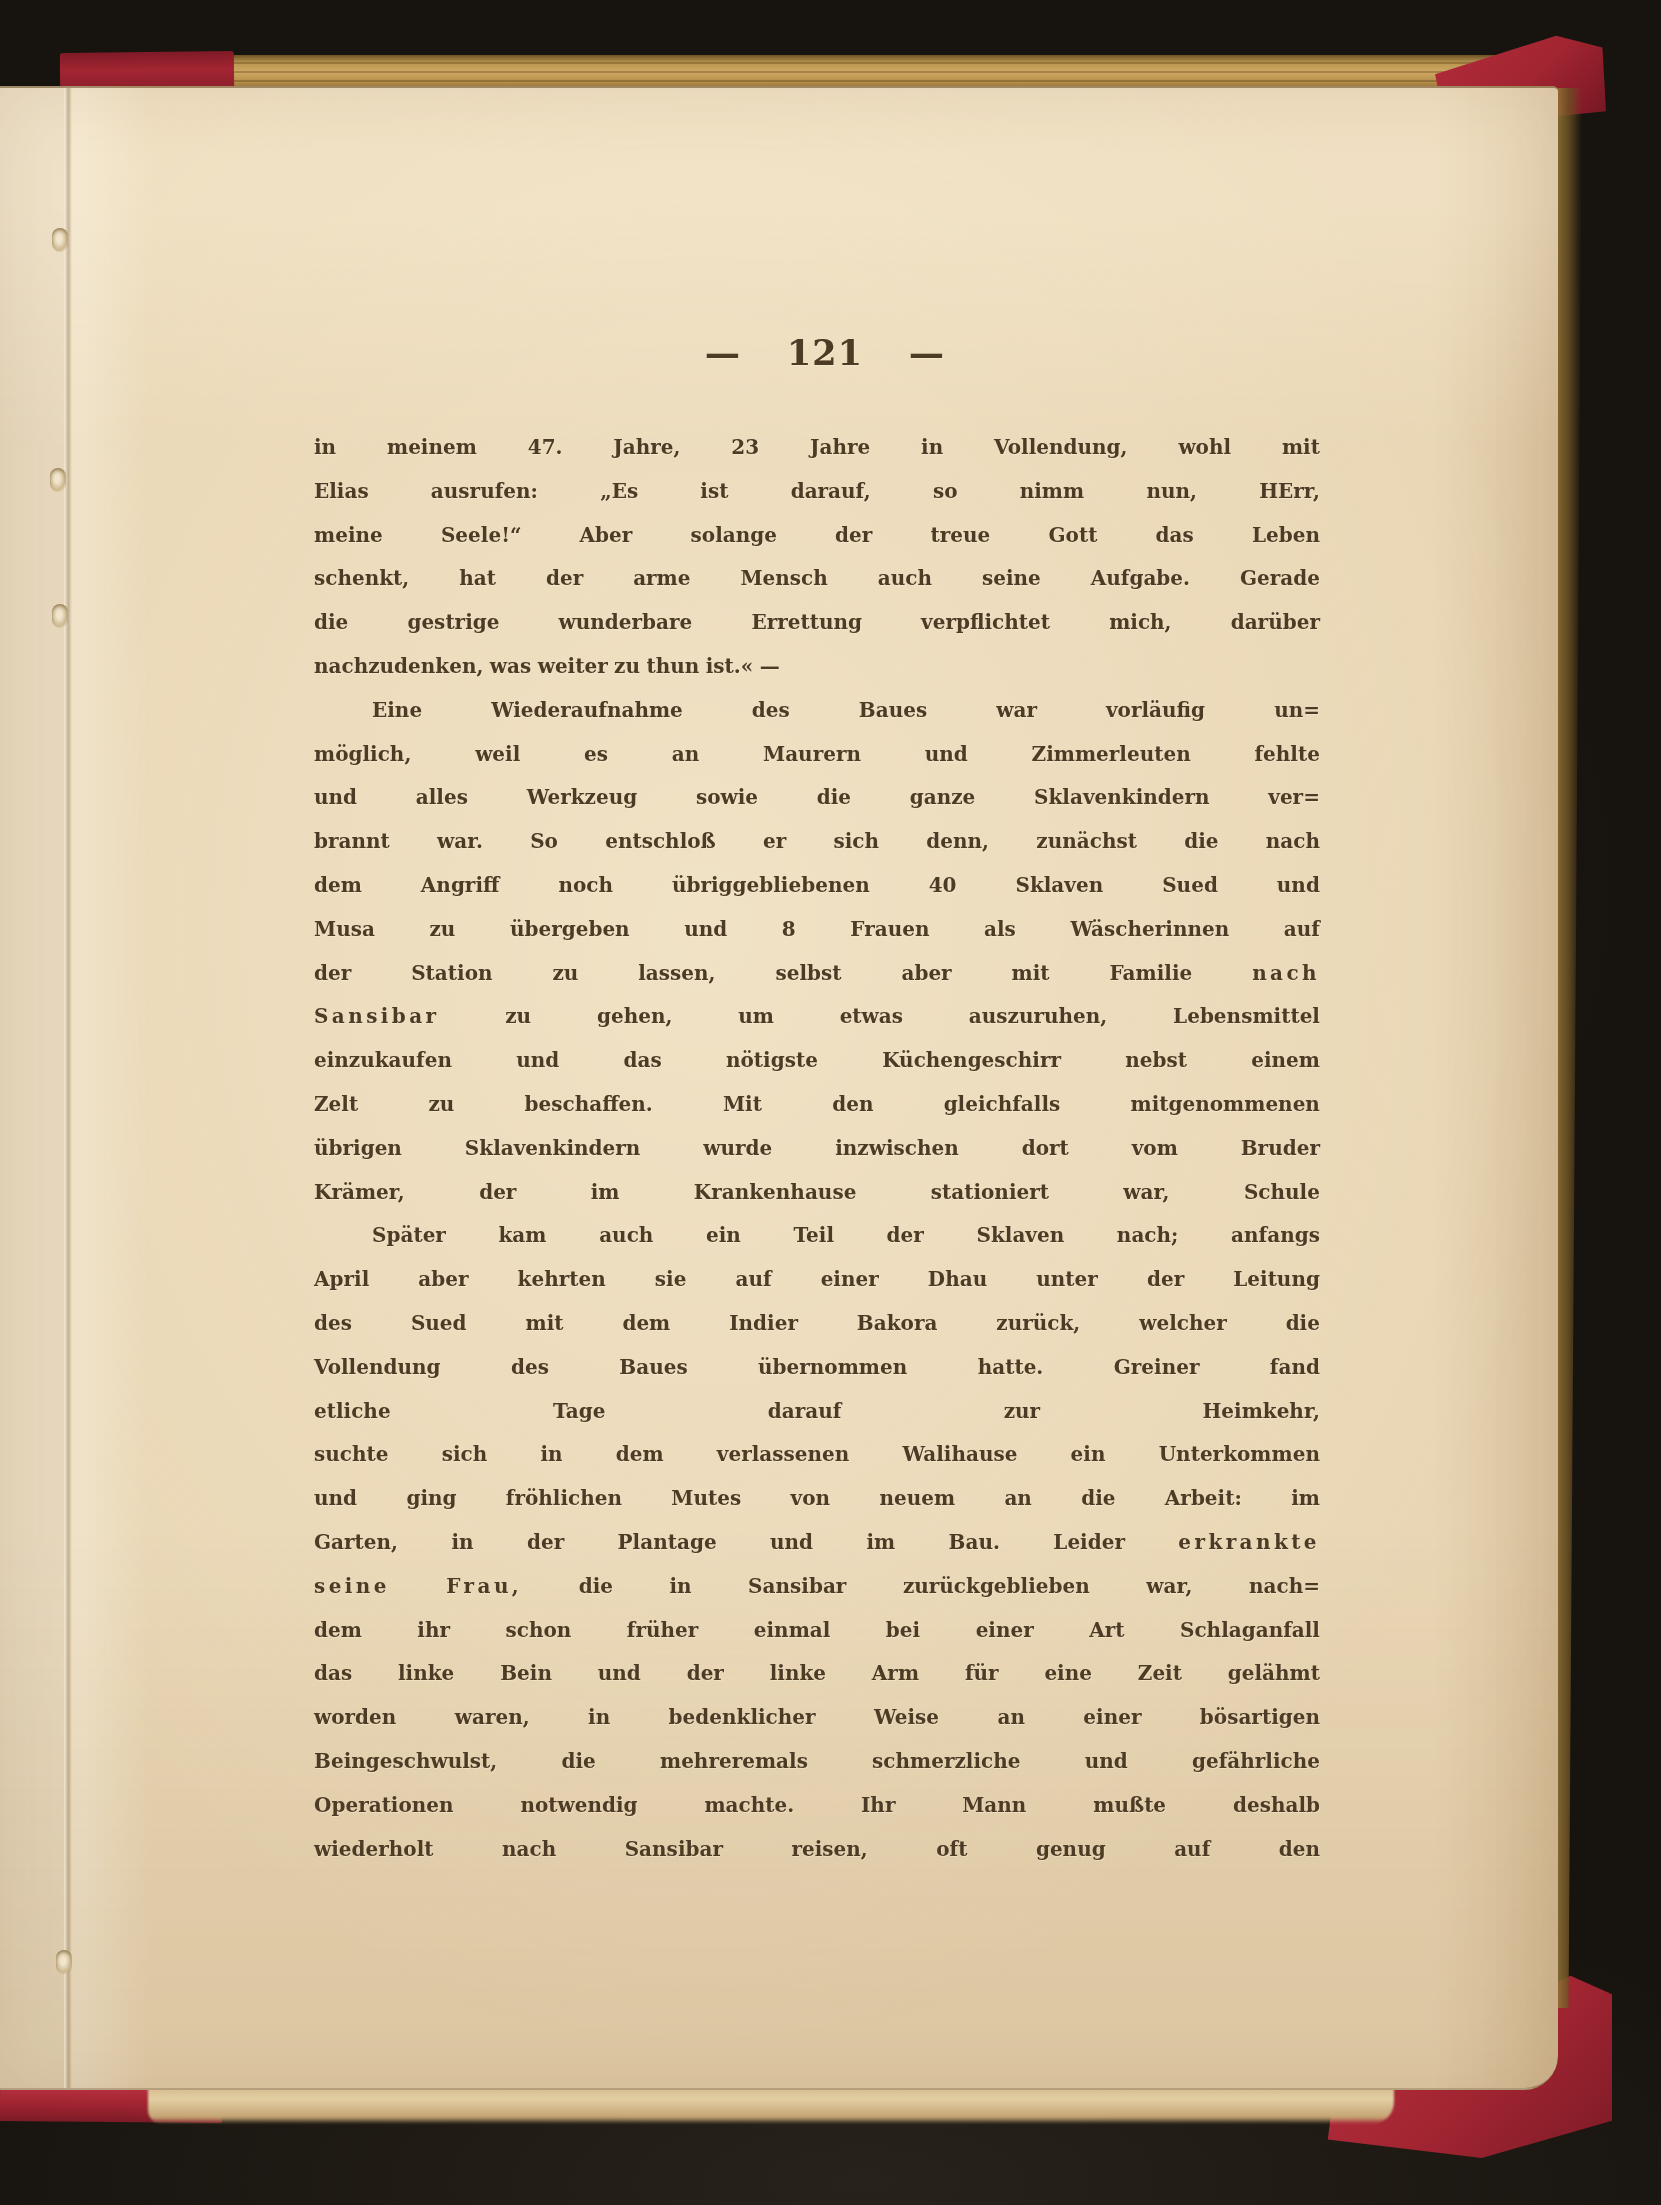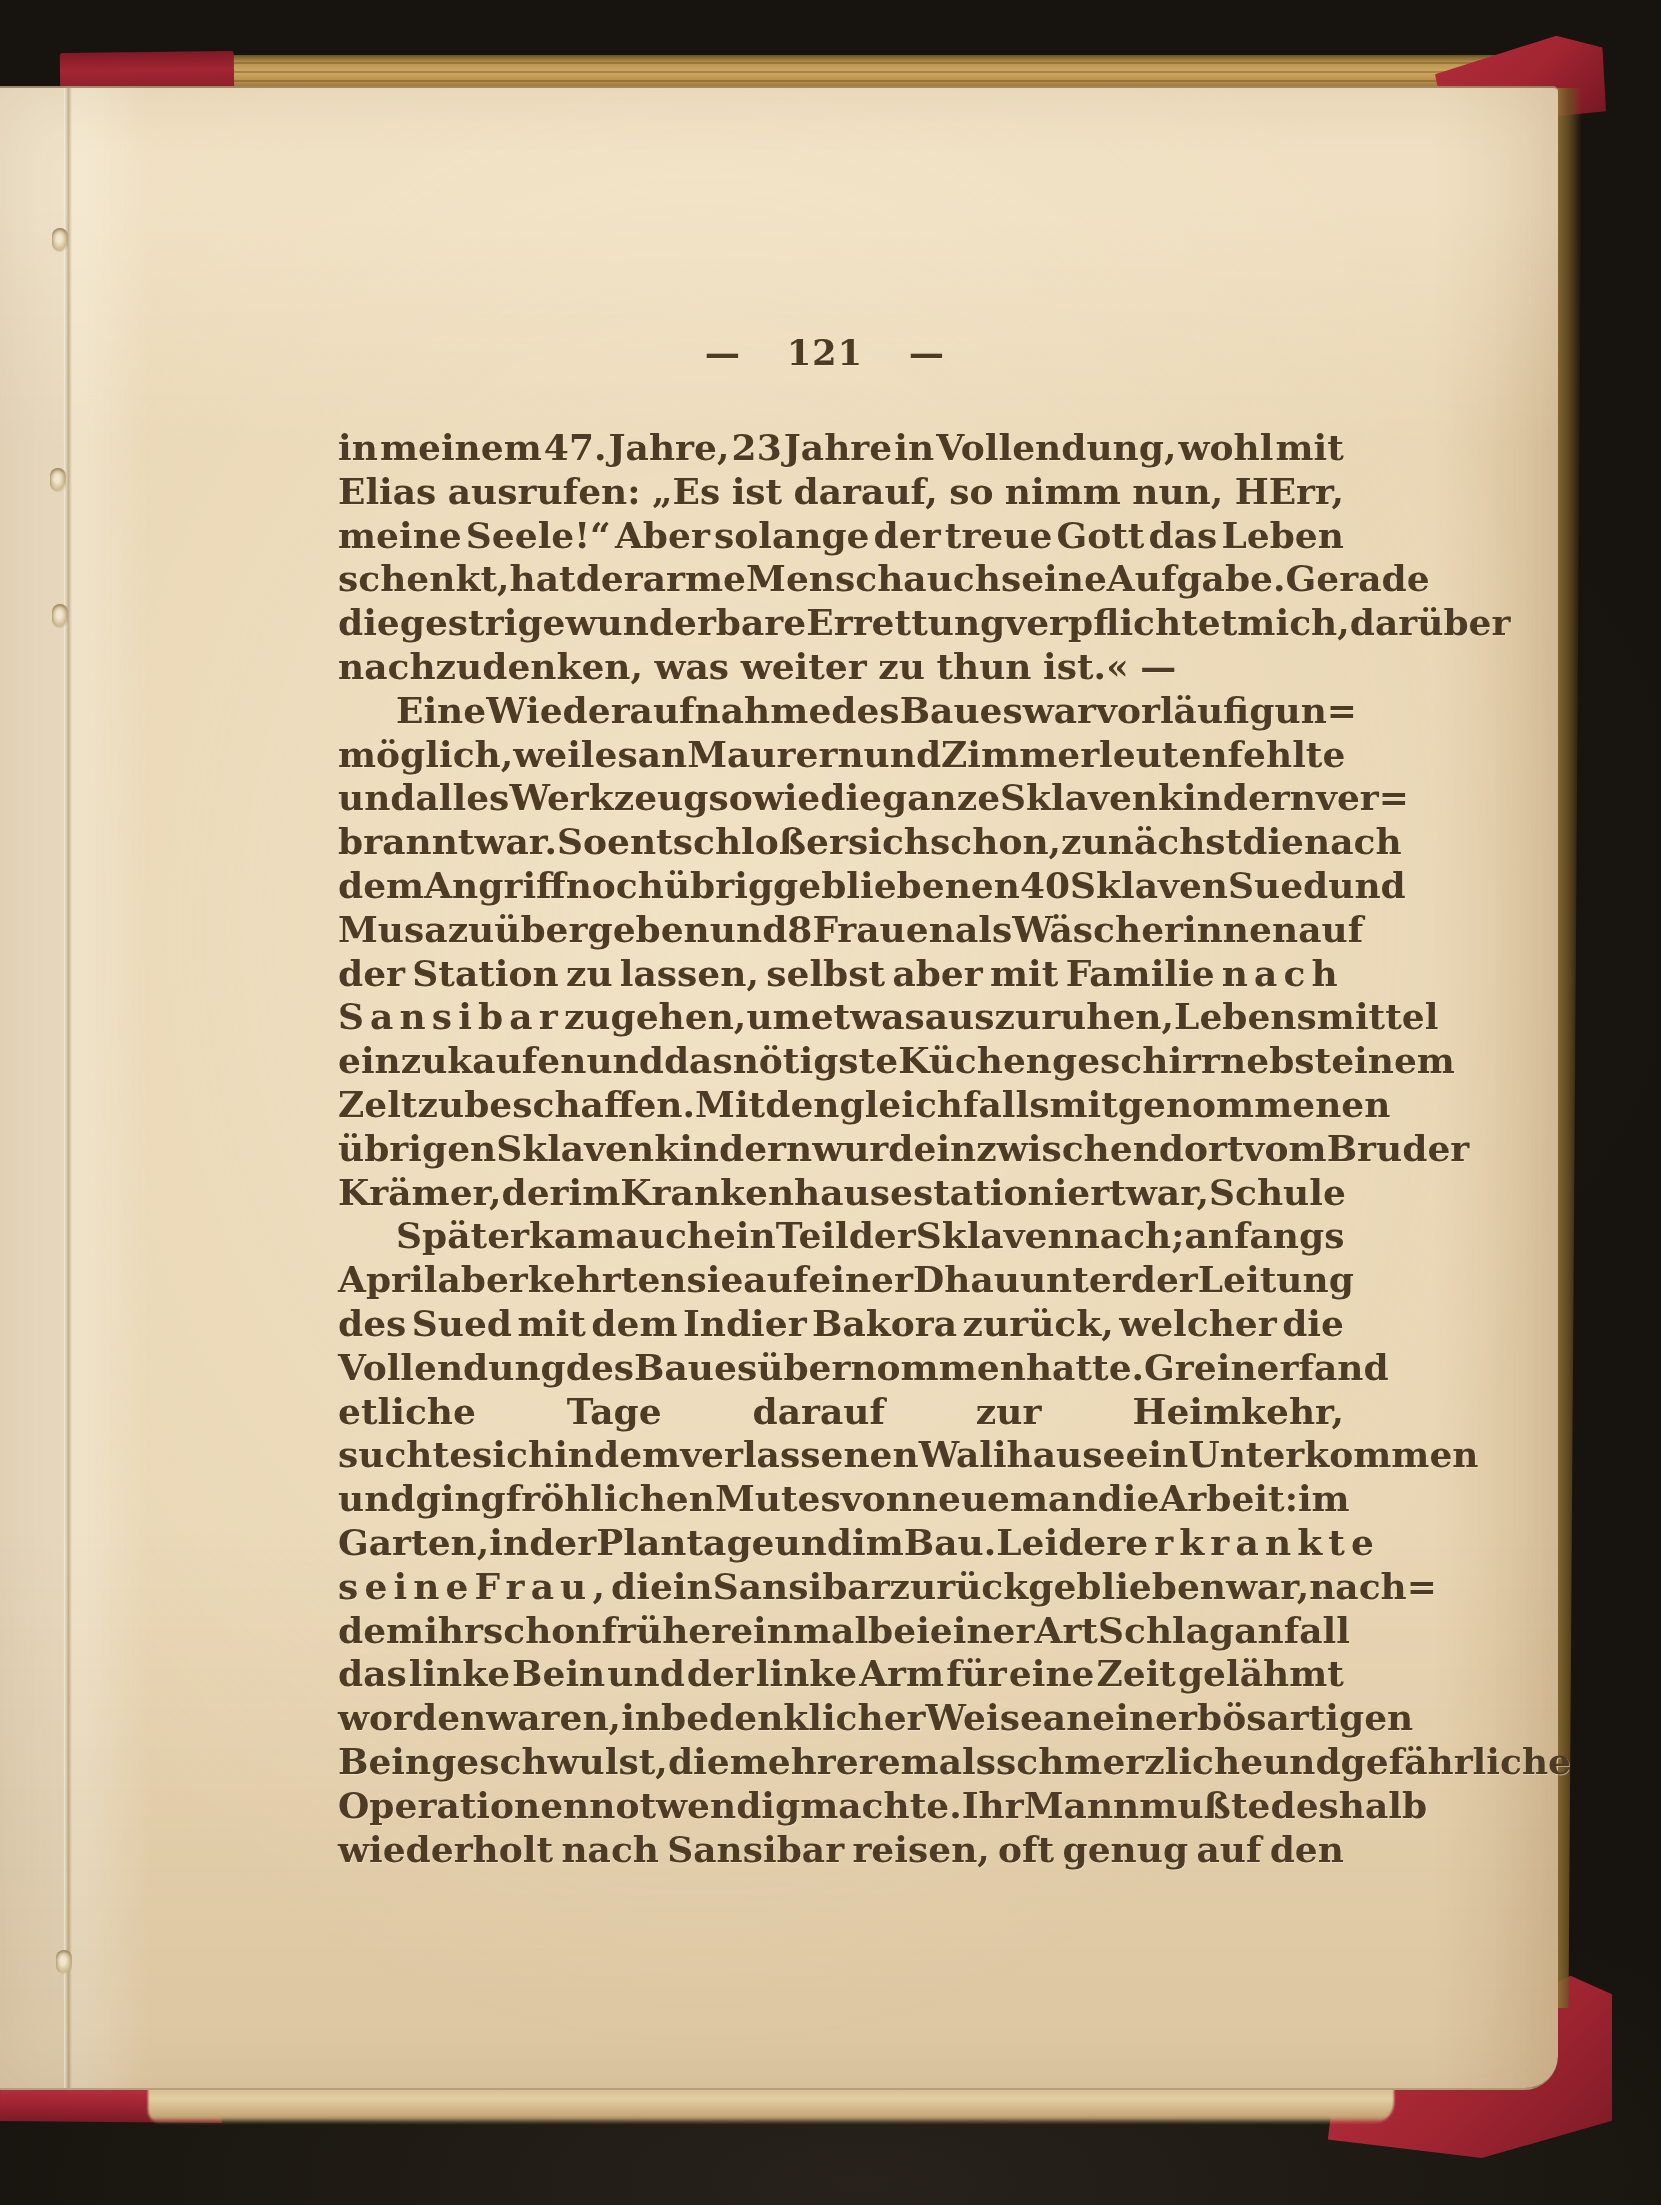--- a/index.html
+++ b/index.html
@@ -84,22 +84,22 @@
   
   .page-header{
     position:absolute;left:322px;top:244px;width:1006px;
     display:flex;justify-content:center;align-items:center;gap:46px;
     color:var(--ink,#4e3b26);font-size:35px;font-weight:bold;
     letter-spacing:1px;
     text-shadow:0.6px 0.8px 0 rgba(250,240,215,.55), -0.4px -0.4px 0 rgba(60,40,20,.25);
   }
   
   .body-text{
-    position:absolute;left:338px;top:338px;width:1006px;
-    color:var(--ink,#4e3b26);font-size:36px;font-weight:bold;
+    position:absolute;left:314px;top:338px;width:1006px;
+    color:var(--ink,#4e3b26);font-size:20px;font-weight:bold;
     text-shadow:0.7px 0.9px 0 rgba(250,240,215,.5);
   }
   .line{
     display:flex;justify-content:space-between;align-items:baseline;
     height:43.8px;line-height:43.8px;white-space:pre;
   }
   .line.end{justify-content:flex-start;column-gap:.32em;}
   .line.indent{padding-left:58px;}
   .line .sp{letter-spacing:.17em;}
 </style>
@@ -132,21 +132,21 @@
   <div class="body-text">
       <div class="line"><span>in</span><span>meinem</span><span>47.</span><span>Jahre,</span><span>23</span><span>Jahre</span><span>in</span><span>Vollendung,</span><span>wohl</span><span>mit</span></div>
       <div class="line"><span>Elias</span><span>ausrufen:</span><span>„Es</span><span>ist</span><span>darauf,</span><span>so</span><span>nimm</span><span>nun,</span><span>HErr,</span></div>
       <div class="line"><span>meine</span><span>Seele!“</span><span>Aber</span><span>solange</span><span>der</span><span>treue</span><span>Gott</span><span>das</span><span>Leben</span></div>
       <div class="line"><span>schenkt,</span><span>hat</span><span>der</span><span>arme</span><span>Mensch</span><span>auch</span><span>seine</span><span>Aufgabe.</span><span>Gerade</span></div>
       <div class="line"><span>die</span><span>gestrige</span><span>wunderbare</span><span>Errettung</span><span>verpflichtet</span><span>mich,</span><span>darüber</span></div>
       <div class="line end"><span>nachzudenken,</span><span>was</span><span>weiter</span><span>zu</span><span>thun</span><span>ist.«</span><span>—</span></div>
       <div class="line indent"><span>Eine</span><span>Wiederaufnahme</span><span>des</span><span>Baues</span><span>war</span><span>vorläufig</span><span>un=</span></div>
       <div class="line"><span>möglich,</span><span>weil</span><span>es</span><span>an</span><span>Maurern</span><span>und</span><span>Zimmerleuten</span><span>fehlte</span></div>
       <div class="line"><span>und</span><span>alles</span><span>Werkzeug</span><span>sowie</span><span>die</span><span>ganze</span><span>Sklavenkindern</span><span>ver=</span></div>
-      <div class="line"><span>brannt</span><span>war.</span><span>So</span><span>entschloß</span><span>er</span><span>sich</span><span>schon,</span><span>zunächst</span><span>die</span><span>nach</span></div>
+      <div class="line"><span>brannt</span><span>war.</span><span>So</span><span>entschloß</span><span>er</span><span>sich</span><span>denn,</span><span>zunächst</span><span>die</span><span>nach</span></div>
       <div class="line"><span>dem</span><span>Angriff</span><span>noch</span><span>übriggebliebenen</span><span>40</span><span>Sklaven</span><span>Sued</span><span>und</span></div>
       <div class="line"><span>Musa</span><span>zu</span><span>übergeben</span><span>und</span><span>8</span><span>Frauen</span><span>als</span><span>Wäscherinnen</span><span>auf</span></div>
       <div class="line"><span>der</span><span>Station</span><span>zu</span><span>lassen,</span><span>selbst</span><span>aber</span><span>mit</span><span>Familie</span><span class="sp">nach</span></div>
       <div class="line"><span class="sp">Sansibar</span><span>zu</span><span>gehen,</span><span>um</span><span>etwas</span><span>auszuruhen,</span><span>Lebensmittel</span></div>
       <div class="line"><span>einzukaufen</span><span>und</span><span>das</span><span>nötigste</span><span>Küchengeschirr</span><span>nebst</span><span>einem</span></div>
       <div class="line"><span>Zelt</span><span>zu</span><span>beschaffen.</span><span>Mit</span><span>den</span><span>gleichfalls</span><span>mitgenommenen</span></div>
       <div class="line"><span>übrigen</span><span>Sklavenkindern</span><span>wurde</span><span>inzwischen</span><span>dort</span><span>vom</span><span>Bruder</span></div>
       <div class="line"><span>Krämer,</span><span>der</span><span>im</span><span>Krankenhause</span><span>stationiert</span><span>war,</span><span>Schule</span></div>
       <div class="line indent"><span>Später</span><span>kam</span><span>auch</span><span>ein</span><span>Teil</span><span>der</span><span>Sklaven</span><span>nach;</span><span>anfangs</span></div>
       <div class="line"><span>April</span><span>aber</span><span>kehrten</span><span>sie</span><span>auf</span><span>einer</span><span>Dhau</span><span>unter</span><span>der</span><span>Leitung</span></div>

